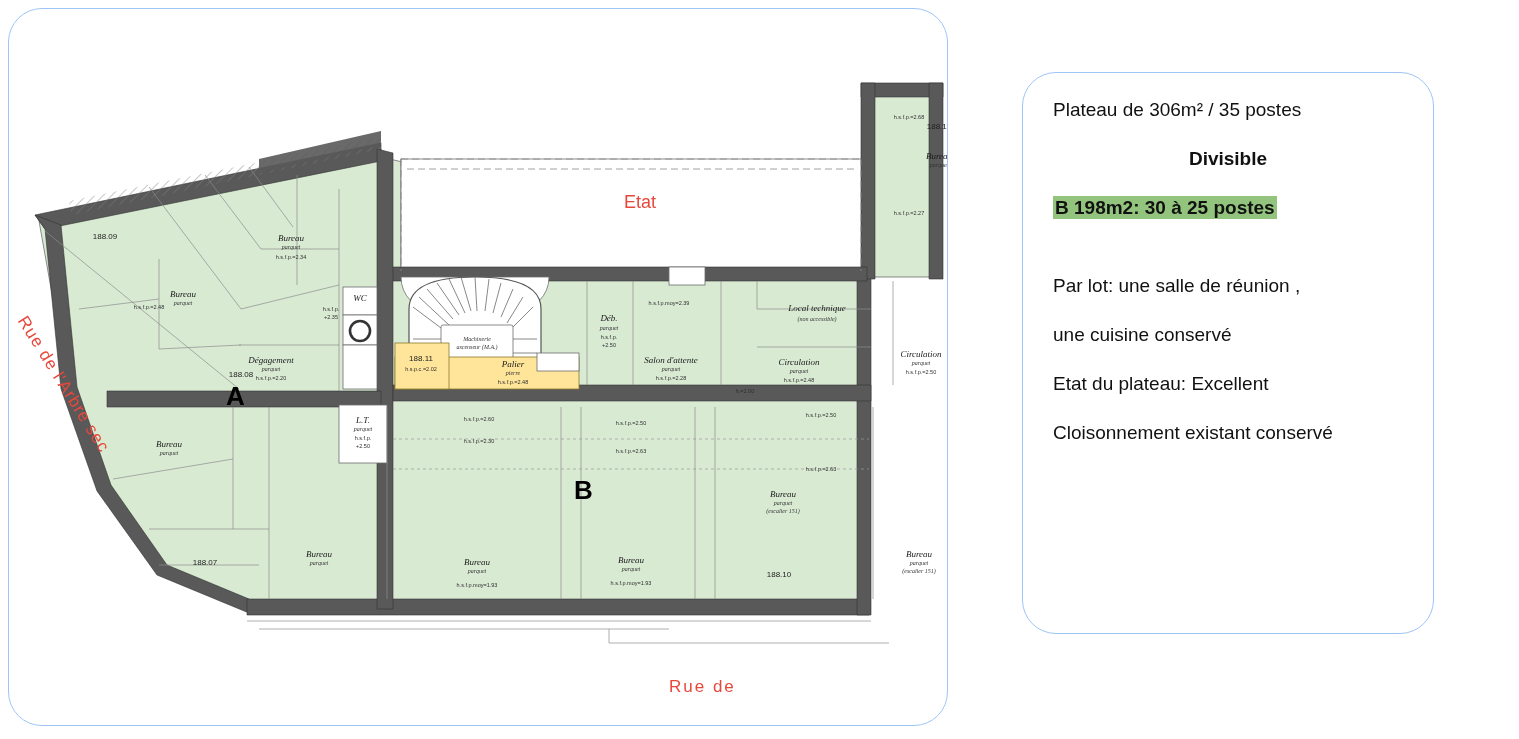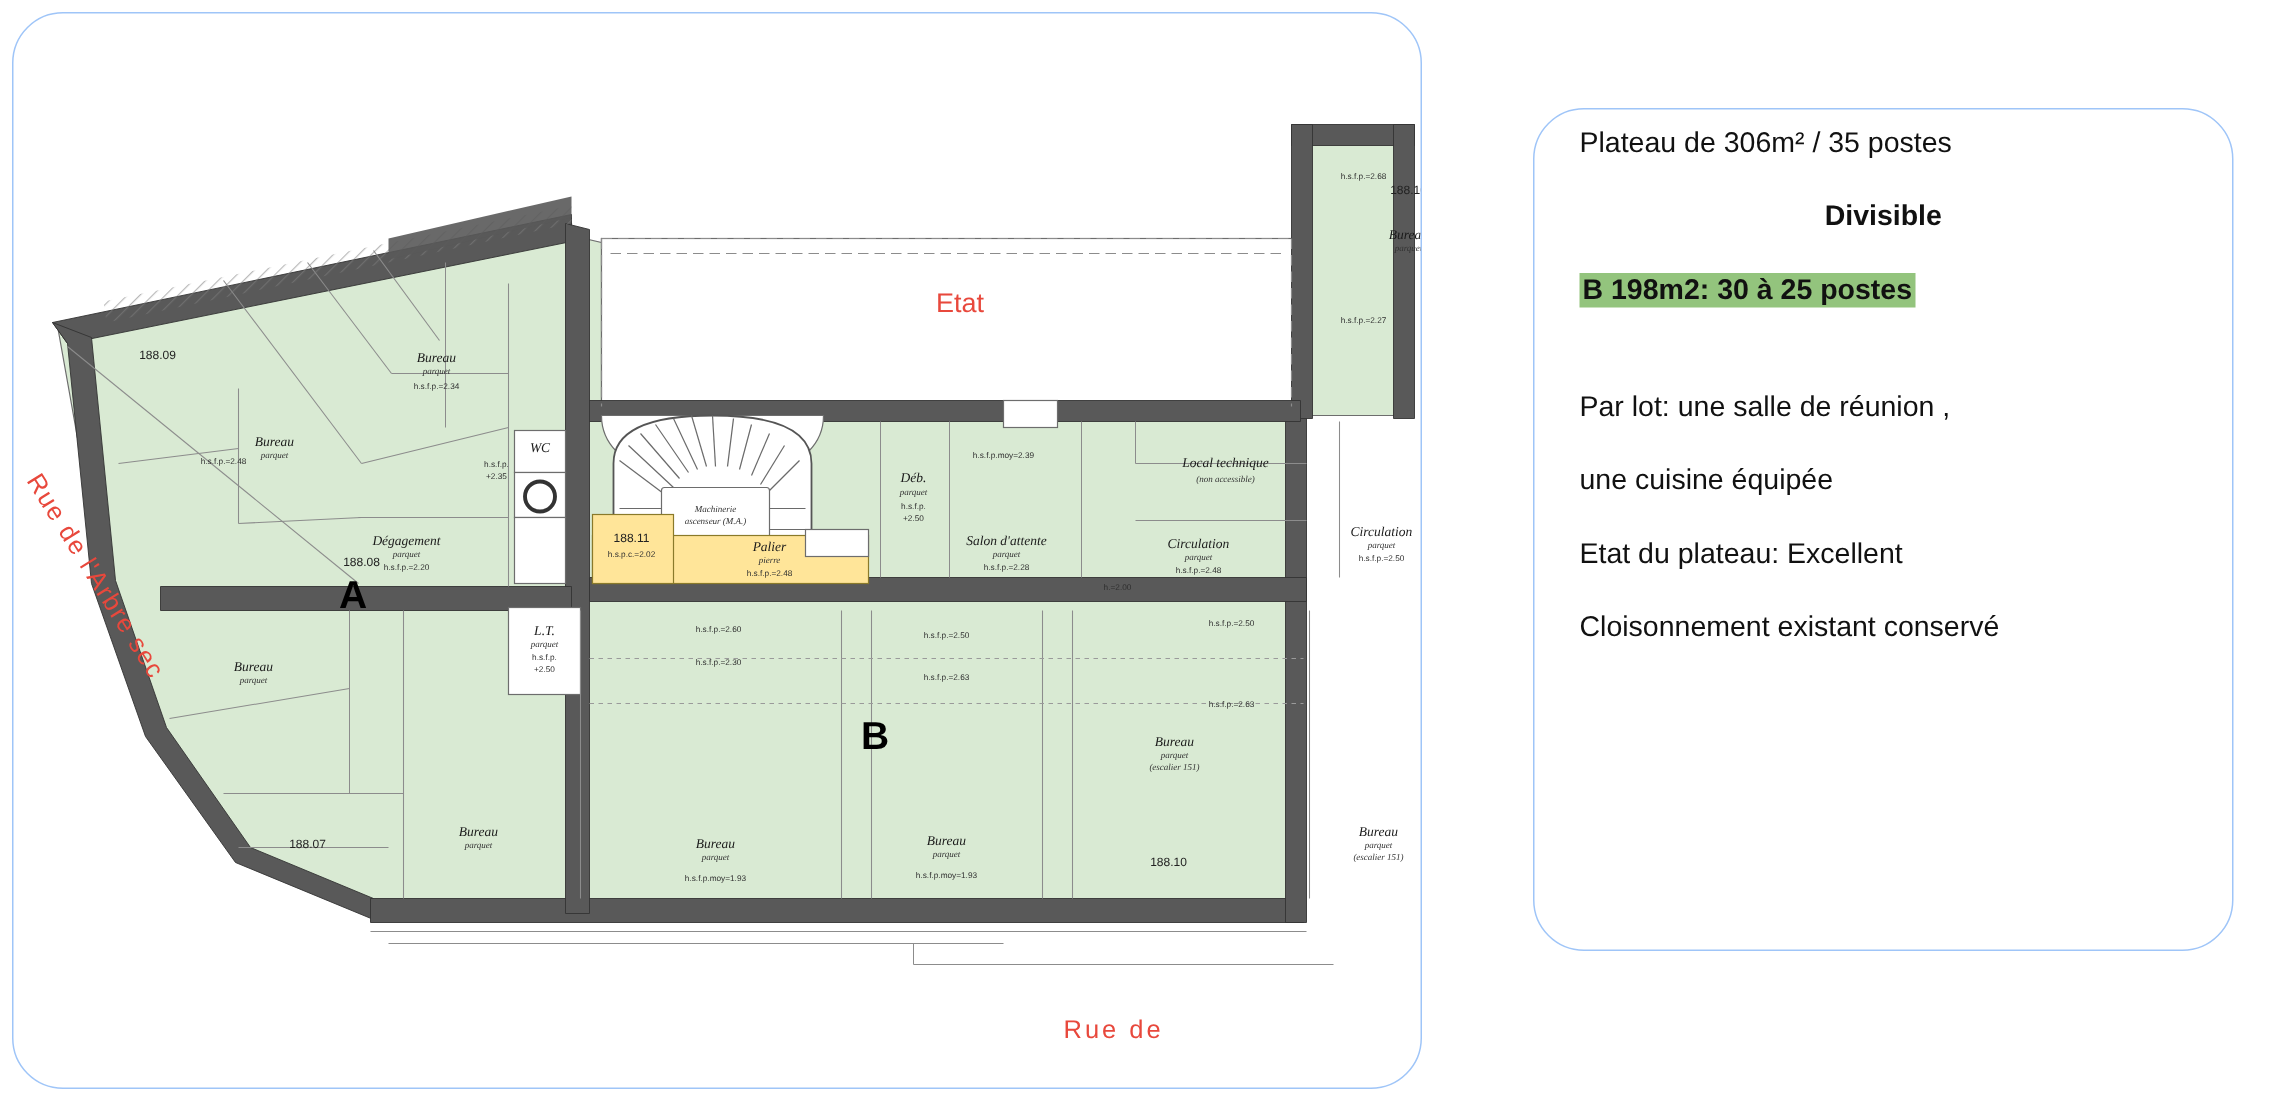--- a/index.html
+++ b/index.html
@@ -39,21 +39,21 @@
     font-family: "Liberation Sans", sans-serif;
   }
   #street-arbre-sec {
     left: -2px; top: 330px;
     width: 120px;
     transform: rotate(58deg);
     transform-origin: 40px 10px;
     line-height: 30px;
   }
   #street-rue-de {
-    left: 700px; top: 668px;
+    left: 660px; top: 668px;
     letter-spacing: 2px;
   }
   #label-cour {
     position: absolute;
     left: 615px; top: 183px;
     color: #e8483c;
     font-size: 18px;
   }
   .zone-letter {
     position: absolute;
@@ -61,25 +61,25 @@
     font-weight: bold;
     color: #000;
   }
   #zone-a { left: 217px; top: 372px; }
   #zone-b { left: 565px; top: 466px; }
 
   
   #info-panel {
     position: absolute;
     left: 1022px; top: 72px;
-    width: 467px; height: 562px;
+    width: 412px; height: 562px;
     border: 1px solid #9fc5f8;
     border-radius: 34px;
     background: #ffffff;
-    padding: 12px 30px;
+    padding: 26px 30px;
   }
   #info-panel p {
     margin: 0;
     color: #111;
     font-size: 19px;
     line-height: 1.2;
   }
   .info-line { margin-bottom: 26px !important; }
   .bold { font-weight: bold; text-align: center; }
   .hl {
@@ -322,18 +322,18 @@
   </div>
 
   <div id="info-panel">
     <p class="info-line">Plateau de 306m² / 35 postes</p>
     <p class="info-line bold">Divisible</p>
     <p class="info-line">
       <span class="hl">B 198m2: 30 à 25 postes</span>
     </p>
     <div class="gap-lg"></div>
     <p class="info-line">Par lot: une salle de réunion ,</p>
-    <p class="info-line">une cuisine équipée</p>
+    <p class="info-line">une cuisine conservé</p>
     <p class="info-line">Etat du plateau: Excellent</p>
     <p class="info-line">Cloisonnement existant conservé</p>
   </div>
 
 </div>
 
 </body></html>

